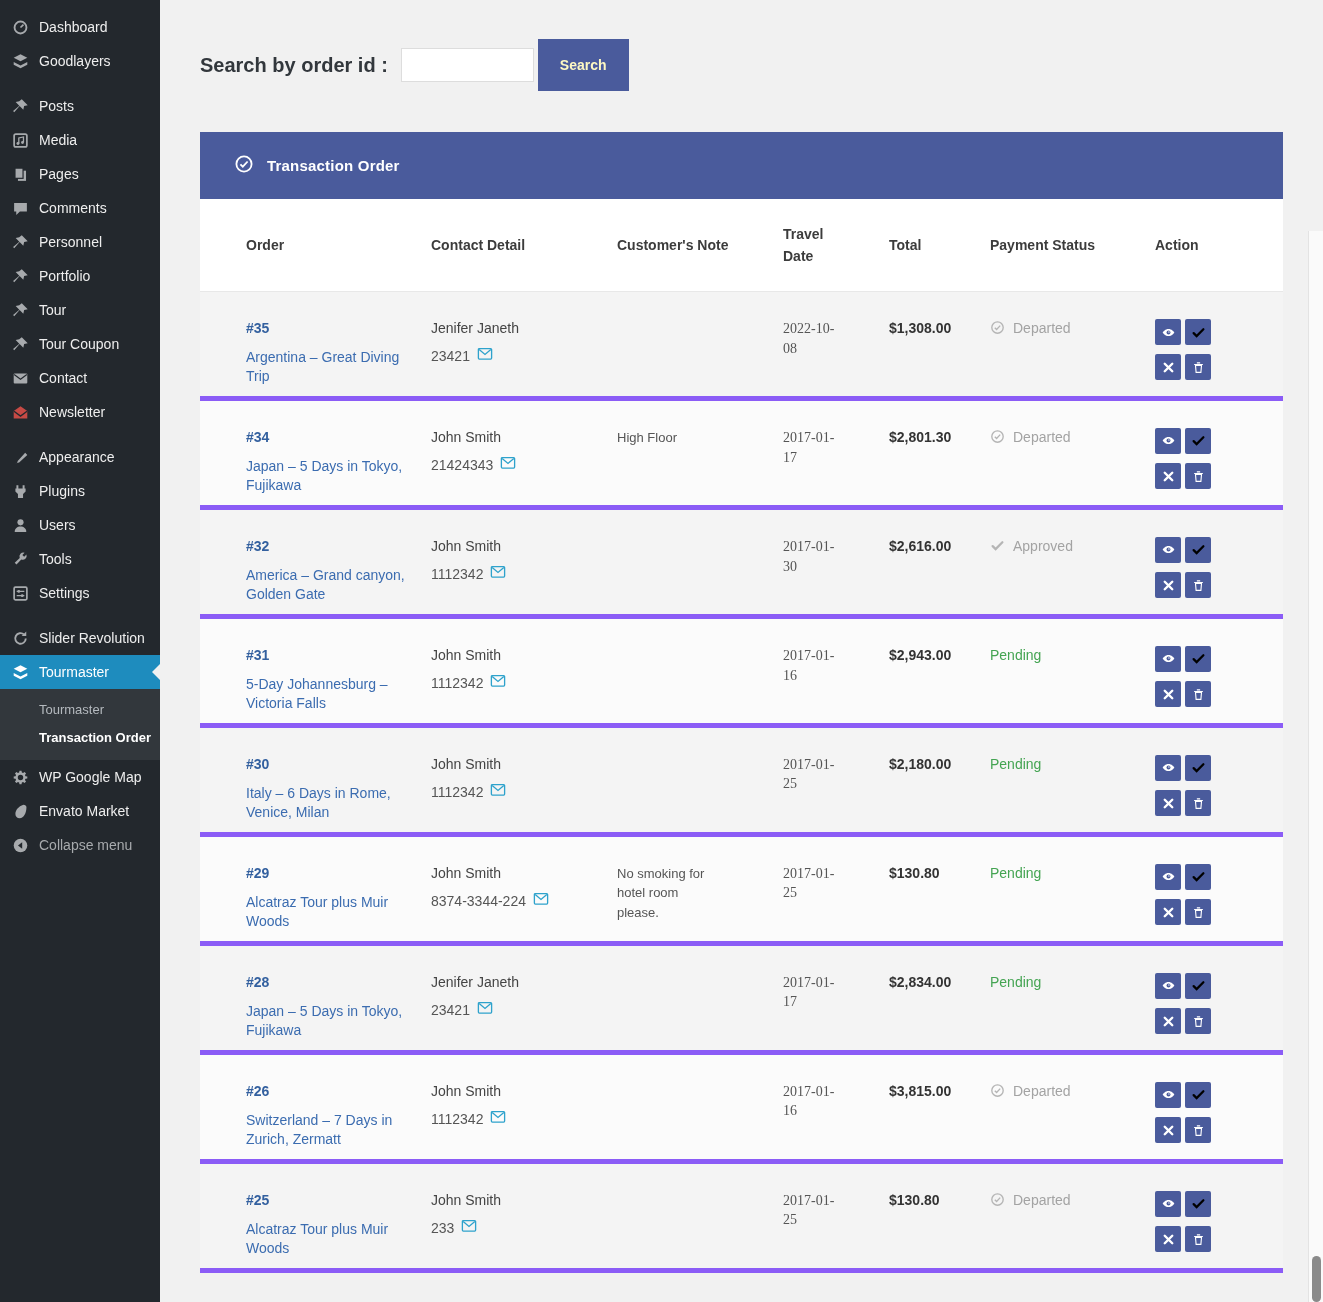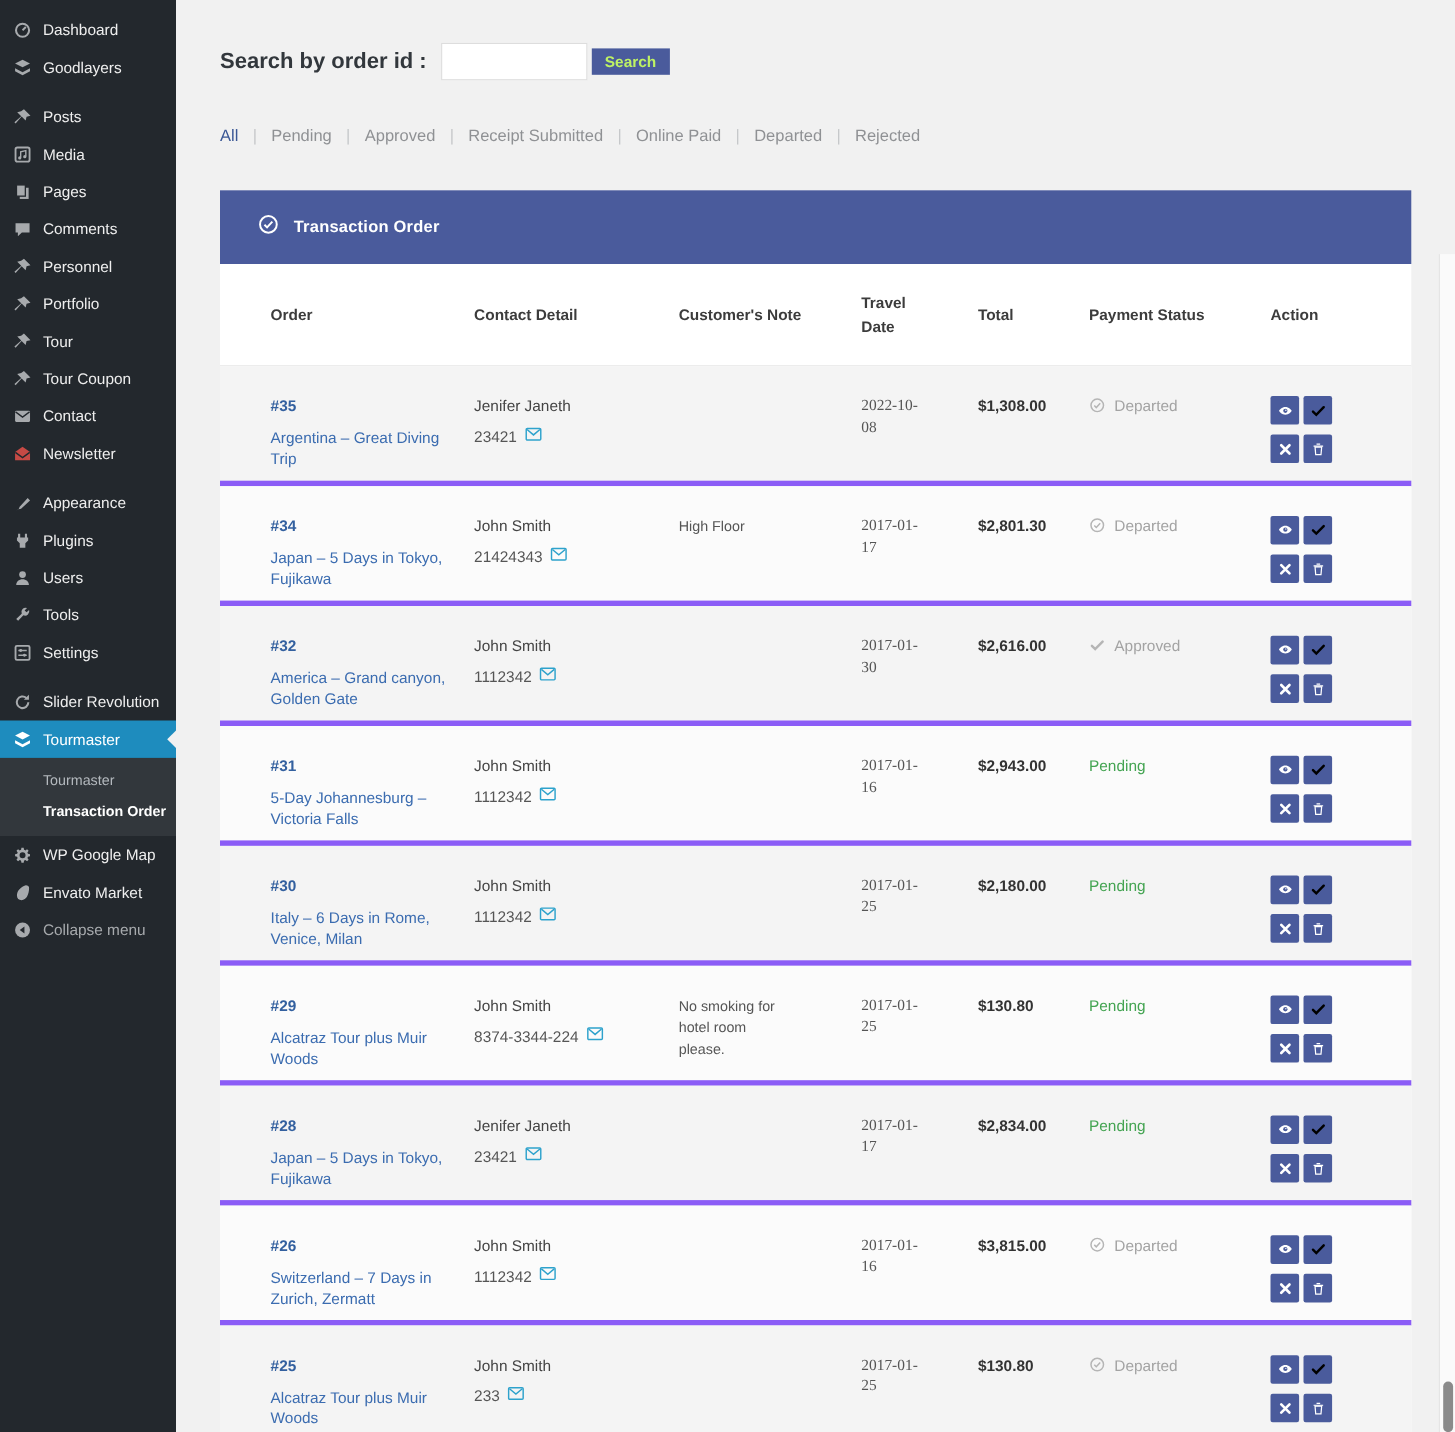--- a/index.html
+++ b/index.html
@@ -26,22 +26,22 @@
     color:#b4b9be; cursor:pointer; line-height:16px; }
   .submenu-item.active { color:#fff; font-weight:bold; }
 
   
   .content { position:absolute; left:160px; top:0; width:1163px; height:1302px;
     padding:39px 40px 0; }
   .ctl-row { display:flex; align-items:center; }
   .ctl-label { font-size:20px; font-weight:bold; color:#32373c; }
   .txt-input { background:#fff; border:1px solid #ddd; height:34px; width:133px;
     margin-left:13px; padding:0 8px; font-size:13px; }
-  .btn { background:var(--accent,#4a5b9c); color:#bef264; border:none; font-weight:bold;
-    font-size:14px; height:24px; padding:0 12px; cursor:pointer;
+  .btn { background:var(--accent,#4a5b9c); color:#fef9c3; border:none; font-weight:bold;
+    font-size:14px; height:52px; padding:0 22px; cursor:pointer;
     font-family:"Liberation Sans",sans-serif; }
   .date-row { margin-top:22px; }
   .dim-label { color:#8f9194; font-size:14px; }
   .date-row .ctl-label { width:95px; }
   .date-row .txt-input { width:128px; margin-left:10px; margin-right:14px; }
   .date-row .btn { margin-left:8px; }
 
   .filters { margin-top:42px; font-size:15px; color:#8f9194; }
   .filters a { color:#8f9194; text-decoration:none; cursor:pointer; }
   .filters a.active { color:#3a5795; }
@@ -292,21 +292,20 @@
   </div>
 
 <div class="content">
   <div class="ctl-row">
     <span class="ctl-label">Search by order id :</span>
     <input class="txt-input" type="text" value="" style="">
     <button class="btn" style="margin-left:4px;">Search</button>
   </div>
 
 
-  <div class="filters" id="filters"><a class="active">All</a><span class="sep">|</span><a class="">Pending</a><span class="sep">|</span><a class="">Approved</a><span class="sep">|</span><a class="">Receipt Submitted</a><span class="sep">|</span><a class="">Online Paid</a><span class="sep">|</span><a class="">Departed</a><span class="sep">|</span><a class="">Rejected</a></div>
 
   <div class="panel">
     <div class="panel-head">
       <span id="panel-head-icon"><svg viewBox="0 0 20 20">
             <circle cx="10" cy="10" r="7.6" fill="none" stroke="currentColor" stroke-width="1.8"></circle>
             <path d="M6.4 10.3l2.4 2.4 4.8-5.2" fill="none" stroke="currentColor" stroke-width="1.8"></path>
           </svg></span>
       <span class="panel-title">Transaction Order</span>
     </div>
     <div class="tgrid thead" id="thead">

